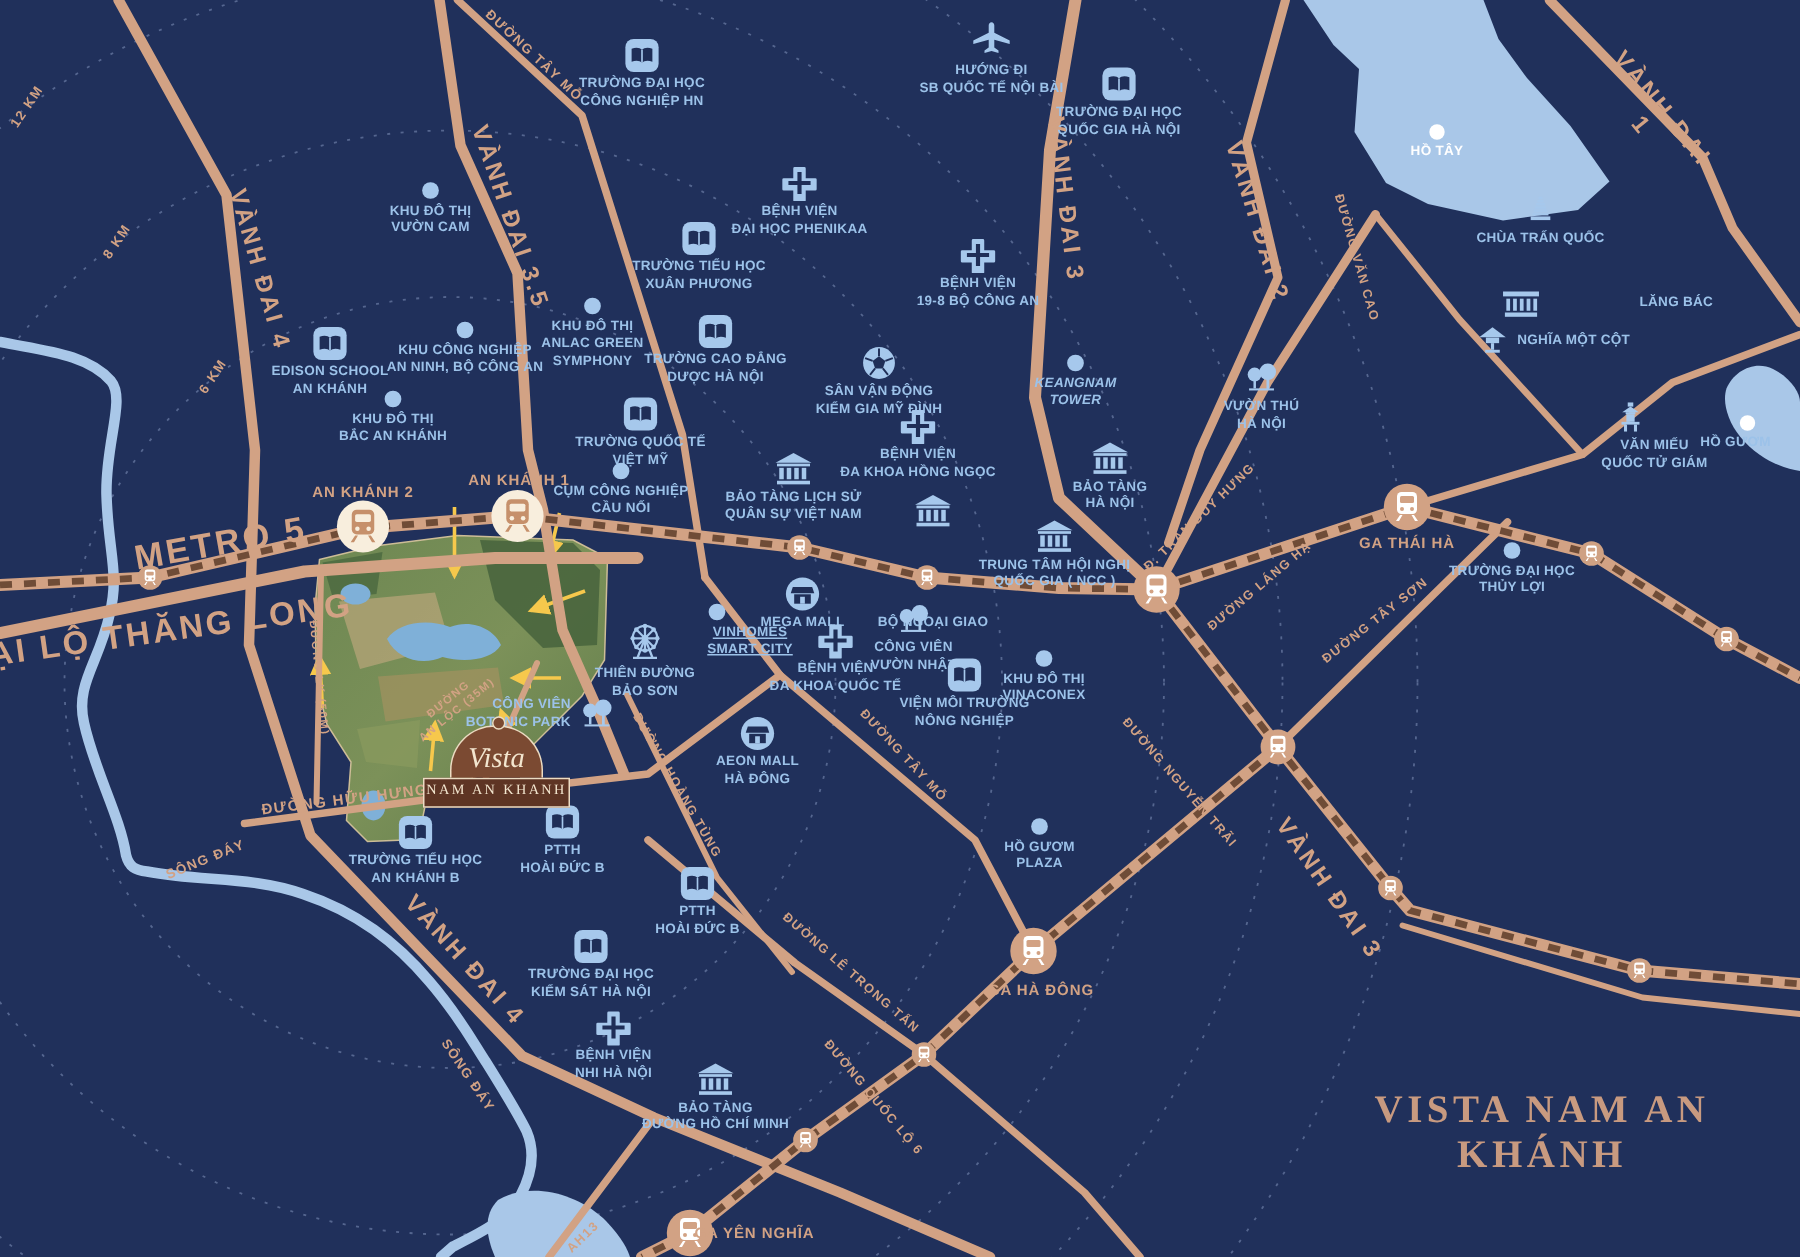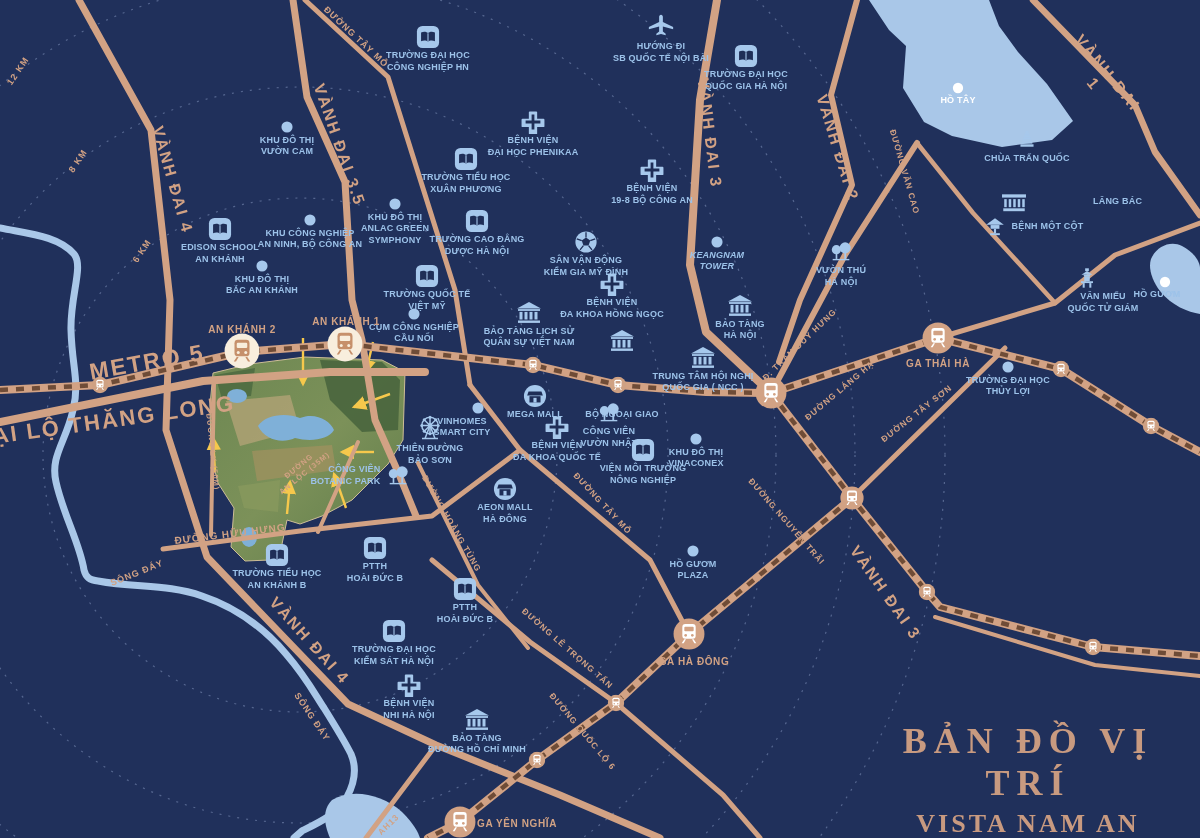--- a/index.html
+++ b/index.html
@@ -343,21 +343,21 @@
             <rect x="7" y="13.2" width="12" height="6.8"></rect>
             <rect x="11.3" y="15" width="3.4" height="5" fill="#a6c8ec"></rect>
           </g>
         </svg></div>
       <div class="lm-label" style="left: 535px; top: 409px;">
         <div>MEGA MALL</div>
       </div>
       <div class="lm-icon" style="left: 478px; top: 408px;"><svg width="13" height="13" viewBox="0 0 14 14">
           <circle cx="7" cy="7" r="6" fill="#a6c8ec"></circle>
         </svg></div>
-      <div class="lm-label" style="left: 462px; top: 415.5px;">
+      <div class="lm-label" style="left: 500px; top: 415.5px; text-decoration: underline;">
         <div>VINHOMES</div>
         <div>SMART CITY</div>
       </div>
       <div class="lm-icon" style="left: 609px; top: 413px;"><svg width="25" height="24" viewBox="0 0 26 26">
           <g fill="#a6c8ec">
             <circle cx="8" cy="10.5" r="5"></circle>
             <rect x="7.2" y="13" width="1.8" height="7.5"></rect>
             <circle cx="17.5" cy="8.5" r="6"></circle>
             <rect x="16.6" y="12" width="2" height="9"></rect>
             <rect x="4" y="20.5" width="18" height="1.5"></rect>
@@ -503,21 +503,21 @@
       </div>
       <div class="lm-icon" style="left: 995px; top: 227px;"><svg width="23" height="23" viewBox="0 0 26 24">
           <g fill="#a6c8ec">
             <path d="M13,2 L23,9.5 H3 Z"></path>
             <rect x="8" y="9.8" width="10" height="4.2"></rect>
             <rect x="11.8" y="14" width="2.4" height="5"></rect>
             <rect x="7.5" y="19" width="11" height="2.2"></rect>
           </g>
         </svg></div>
       <div class="lm-label side" style="left: 1011.5px; top: 227px;">
-        <div>BỆNH MỘT CỘT</div>
+        <div>NGHĨA MỘT CỘT</div>
       </div>
       <div class="lm-icon" style="left: 958px; top: 88px;"><svg width="12" height="12" viewBox="0 0 14 14">
           <circle cx="7" cy="7" r="6" fill="#ffffff"></circle>
         </svg></div>
       <div class="lm-label white" style="left: 958px; top: 95px;">
         <div>HỒ TÂY</div>
       </div>
       <div class="lm-icon" style="left: 277px; top: 555px;"><svg width="24" height="24" viewBox="0 0 26 26">
           <rect x="1" y="1" width="24" height="24" rx="6" fill="#a6c8ec"></rect>
           <path d="M5.5,8.2 C8.5,6.8 11.5,7.2 13,9 C14.5,7.2 17.5,6.8 20.5,8.2 L20.5,17.5 C17.5,16.2 14.5,16.6 13,18.2 C11.5,16.6 8.5,16.2 5.5,17.5 Z" fill="#1f2e57"></path>
@@ -702,21 +702,21 @@
           <path d="M17,32 L13,38 L16,38 L19.5,32 Z M31,32 L35,38 L32,38 L28.5,32 Z" fill="#ffffff"></path>
         </svg></div>
       <div class="st-icon" style="left: 460px; top: 822px;"><svg width="32" height="32" viewBox="0 0 48 48">
           <circle cx="24" cy="24" r="23.2" fill="#d2a284"></circle>
           <rect x="14" y="9" width="20" height="22" rx="4.5" fill="#ffffff"></rect>
           <rect x="17" y="13" width="14" height="7" rx="1.5" fill="#d2a284"></rect>
           <circle cx="19" cy="26" r="2" fill="#d2a284"></circle>
           <circle cx="29" cy="26" r="2" fill="#d2a284"></circle>
           <path d="M17,32 L13,38 L16,38 L19.5,32 Z M31,32 L35,38 L32,38 L28.5,32 Z" fill="#ffffff"></path>
         </svg></div>
-      <div class="st-label" style="left: 517px; top: 823px;">GA YÊN NGHĨA</div>
+      <div class="st-label" style="left: 503px; top: 823px;">GA YÊN NGHĨA</div>
       <div class="rl big" style="left: 172px; top: 180px; font-size: 16px; position: absolute; transform: translate(-50%, -50%) rotate(74deg);">VÀNH ĐAI 4</div>
       <div class="rl big" style="left: 339px; top: 145px; font-size: 16px; position: absolute; transform: translate(-50%, -50%) rotate(71deg);">VÀNH ĐAI 3.5</div>
       <div class="rl" style="left: 356px; top: 37px; font-size: 9px; position: absolute; transform: translate(-50%, -50%) rotate(43deg);">ĐƯỜNG TÂY MỖ</div>
       <div class="rl big" style="left: 709px; top: 133px; font-size: 16px; position: absolute; transform: translate(-50%, -50%) rotate(83deg);">VÀNH ĐAI 3</div>
       <div class="rl big" style="left: 837px; top: 148px; font-size: 16px; position: absolute; transform: translate(-50%, -50%) rotate(73deg);">VÀNH ĐAI 2</div>
       <div class="rl" style="left: 904px; top: 172px; font-size: 8.5px; position: absolute; transform: translate(-50%, -50%) rotate(74deg);">ĐƯỜNG VĂN CAO</div>
       <div class="rl big" style="left: 1100px; top: 79px; font-size: 16px; position: absolute; transform: translate(-50%, -50%) rotate(51deg);">VÀNH ĐAI 1</div>
       <div class="rl big" style="left: 147px; top: 362px; font-size: 23px; position: absolute; transform: translate(-50%, -50%) rotate(-10deg);">METRO 5</div>
       <div class="rl big" style="left: 105px; top: 421px; font-size: 22px; position: absolute; transform: translate(-50%, -50%) rotate(-8deg);">ĐẠI LỘ THĂNG LONG</div>
       <div class="rl" style="left: 800px; top: 345px; font-size: 8.5px; position: absolute; transform: translate(-50%, -50%) rotate(-44deg);">Đ. TRẦN DUY HƯNG</div>
@@ -734,20 +734,25 @@
       <div class="rl big" style="left: 309px; top: 641px; font-size: 16px; position: absolute; transform: translate(-50%, -50%) rotate(48deg);">VÀNH ĐAI 4</div>
       <div class="rl big" style="left: 885px; top: 593px; font-size: 16px; position: absolute; transform: translate(-50%, -50%) rotate(55deg);">VÀNH ĐAI 3</div>
       <div class="rl" style="left: 567px; top: 649px; font-size: 8.5px; position: absolute; transform: translate(-50%, -50%) rotate(41deg);">ĐƯỜNG LÊ TRỌNG TẤN</div>
       <div class="rl" style="left: 582px; top: 732px; font-size: 8.5px; position: absolute; transform: translate(-50%, -50%) rotate(50deg);">ĐƯỜNG QUỐC LỘ 6</div>
       <div class="rl" style="left: 389px; top: 825px; font-size: 8.5px; position: absolute; transform: translate(-50%, -50%) rotate(-44deg);">AH13</div>
       <div class="rl" style="left: 18px; top: 71px; font-size: 9px; position: absolute; transform: translate(-50%, -50%) rotate(-56deg);">12 KM</div>
       <div class="rl" style="left: 78px; top: 161px; font-size: 9px; position: absolute; transform: translate(-50%, -50%) rotate(-56deg);">8 KM</div>
       <div class="rl" style="left: 142px; top: 251px; font-size: 9px; position: absolute; transform: translate(-50%, -50%) rotate(-56deg);">6 KM</div>
     </div>
 
+  <div class="logo">
+    <div class="logo-dome">
+      <span class="logo-script">Vista</span>
+    </div>
+    <div class="logo-band">NAM AN KHANH</div>
+  </div>
 
   <div class="titleblock">
-    <div class="t1">BẢN ĐỒ VỊ TRÍ</div>
     <div class="t2">VISTA NAM AN KHÁNH</div>
 
   </div>
 
 </div>
 
 </body></html>

